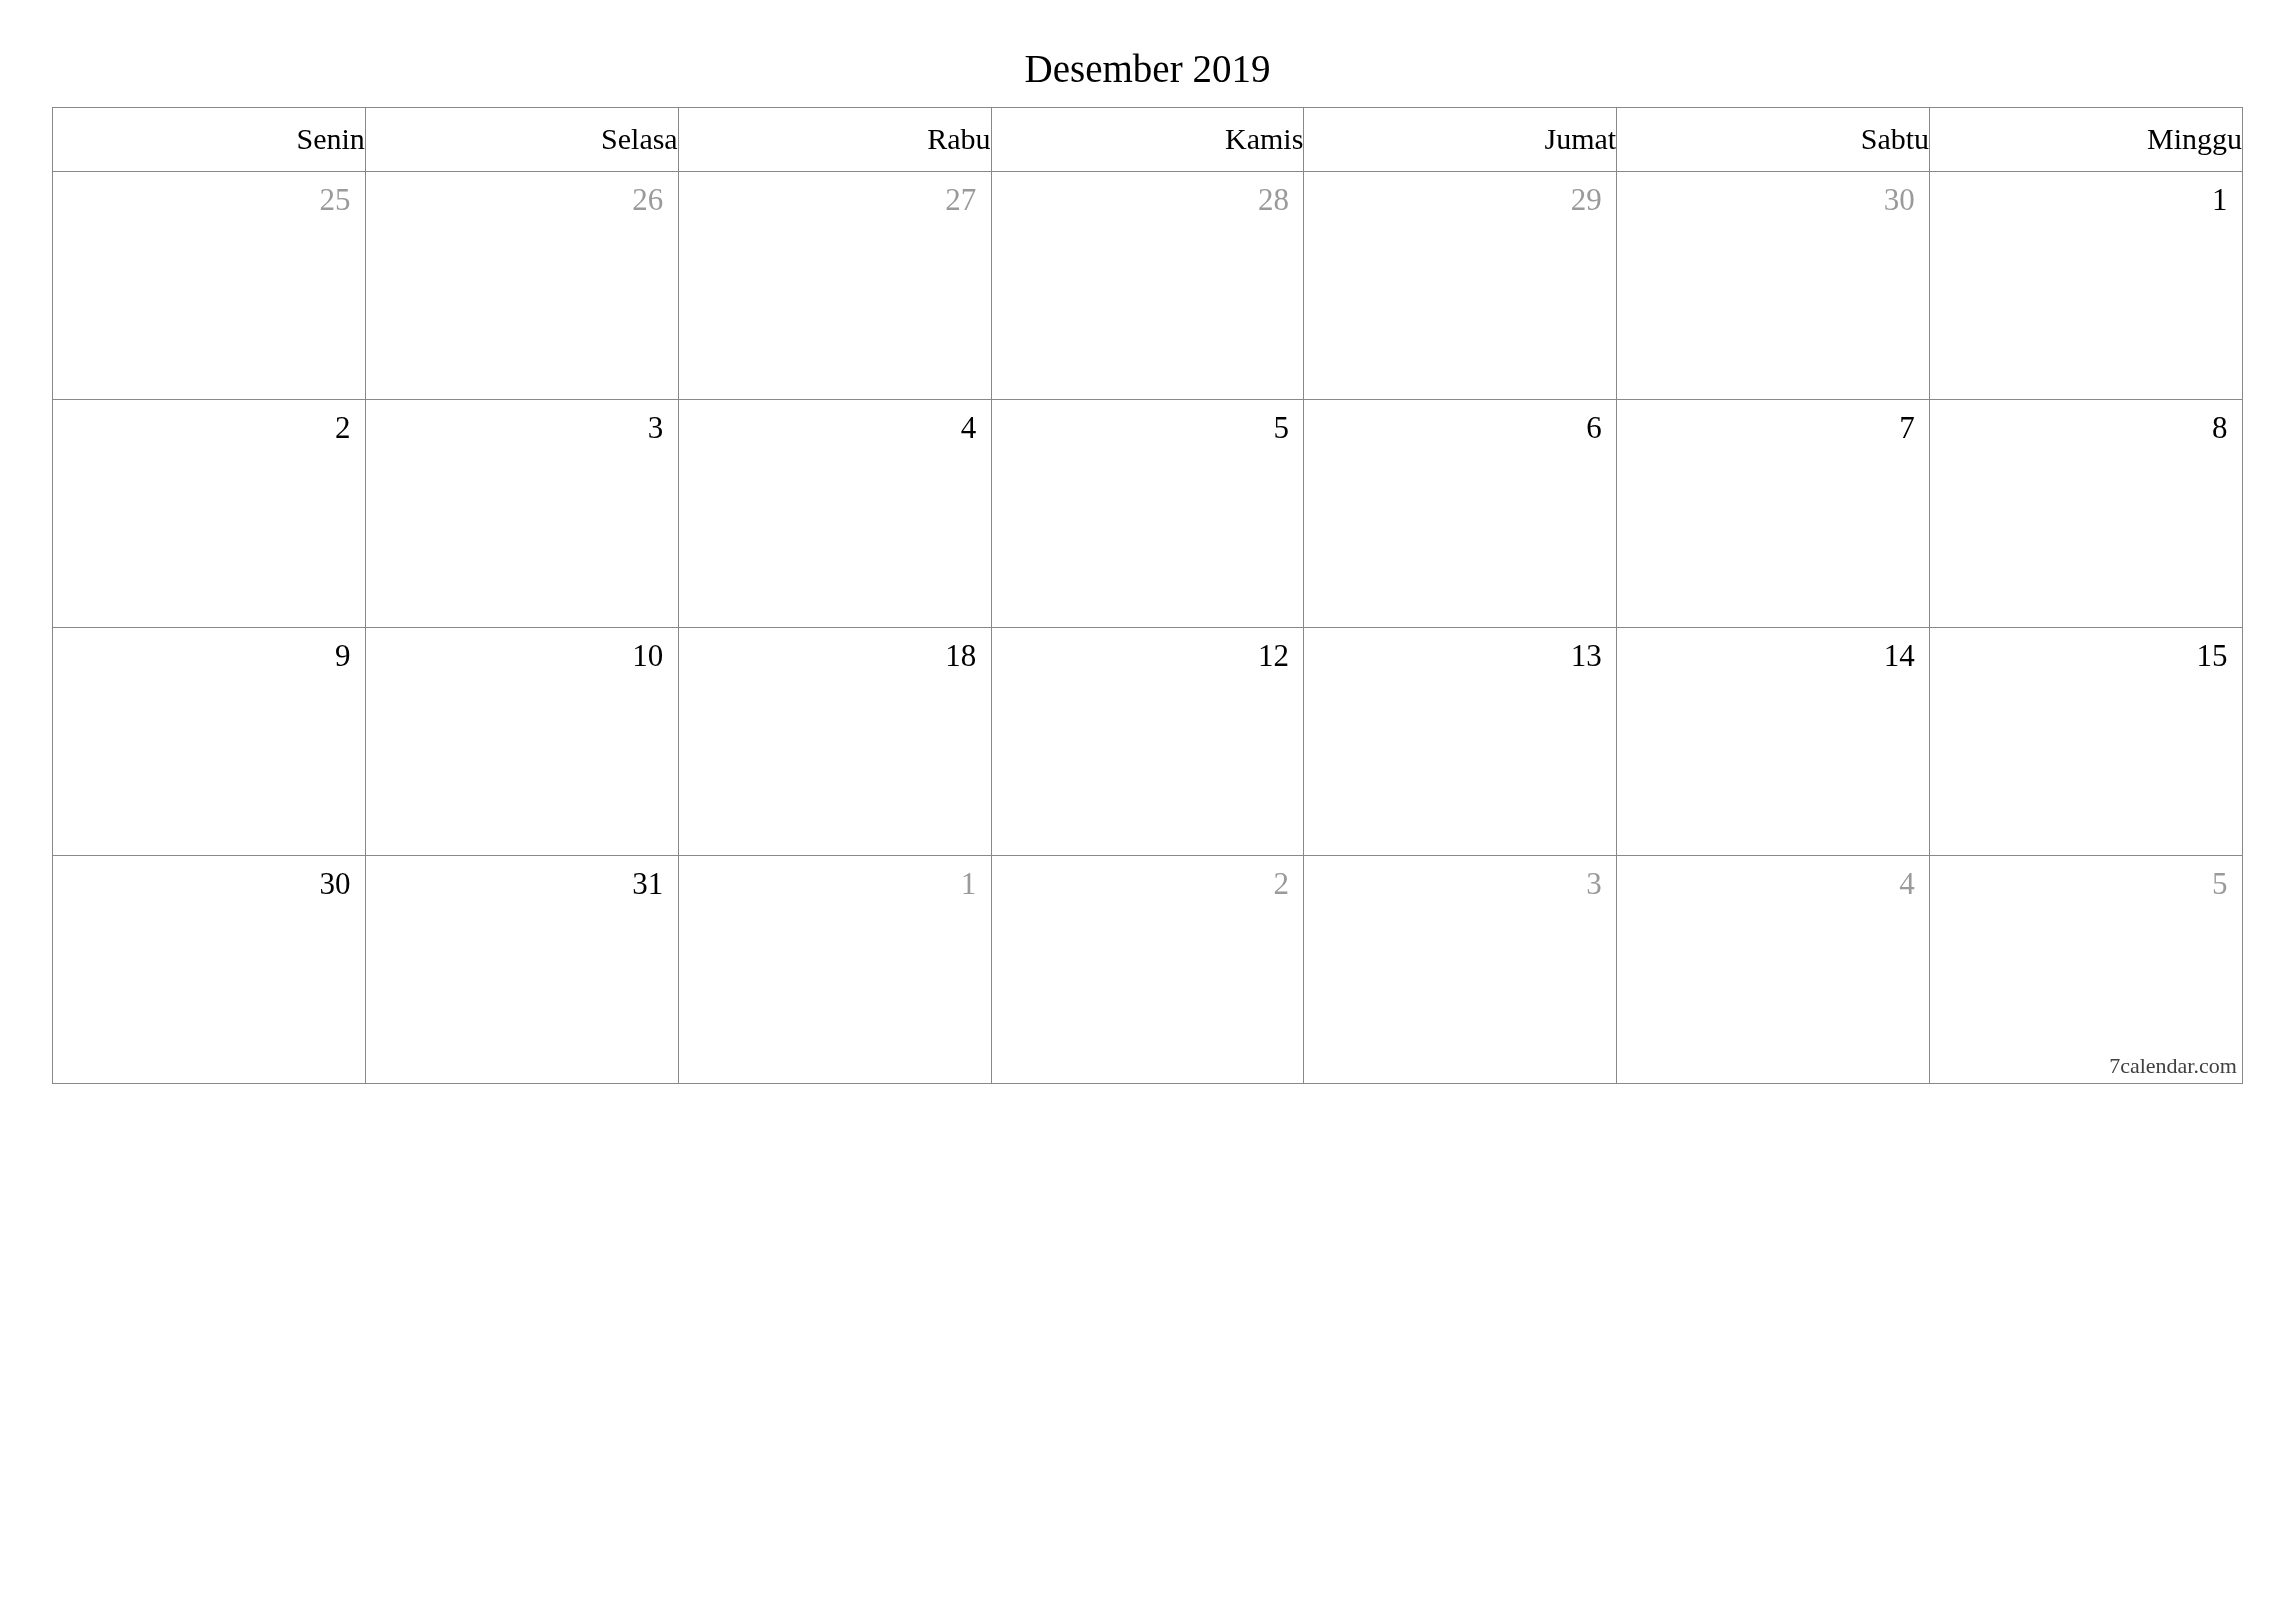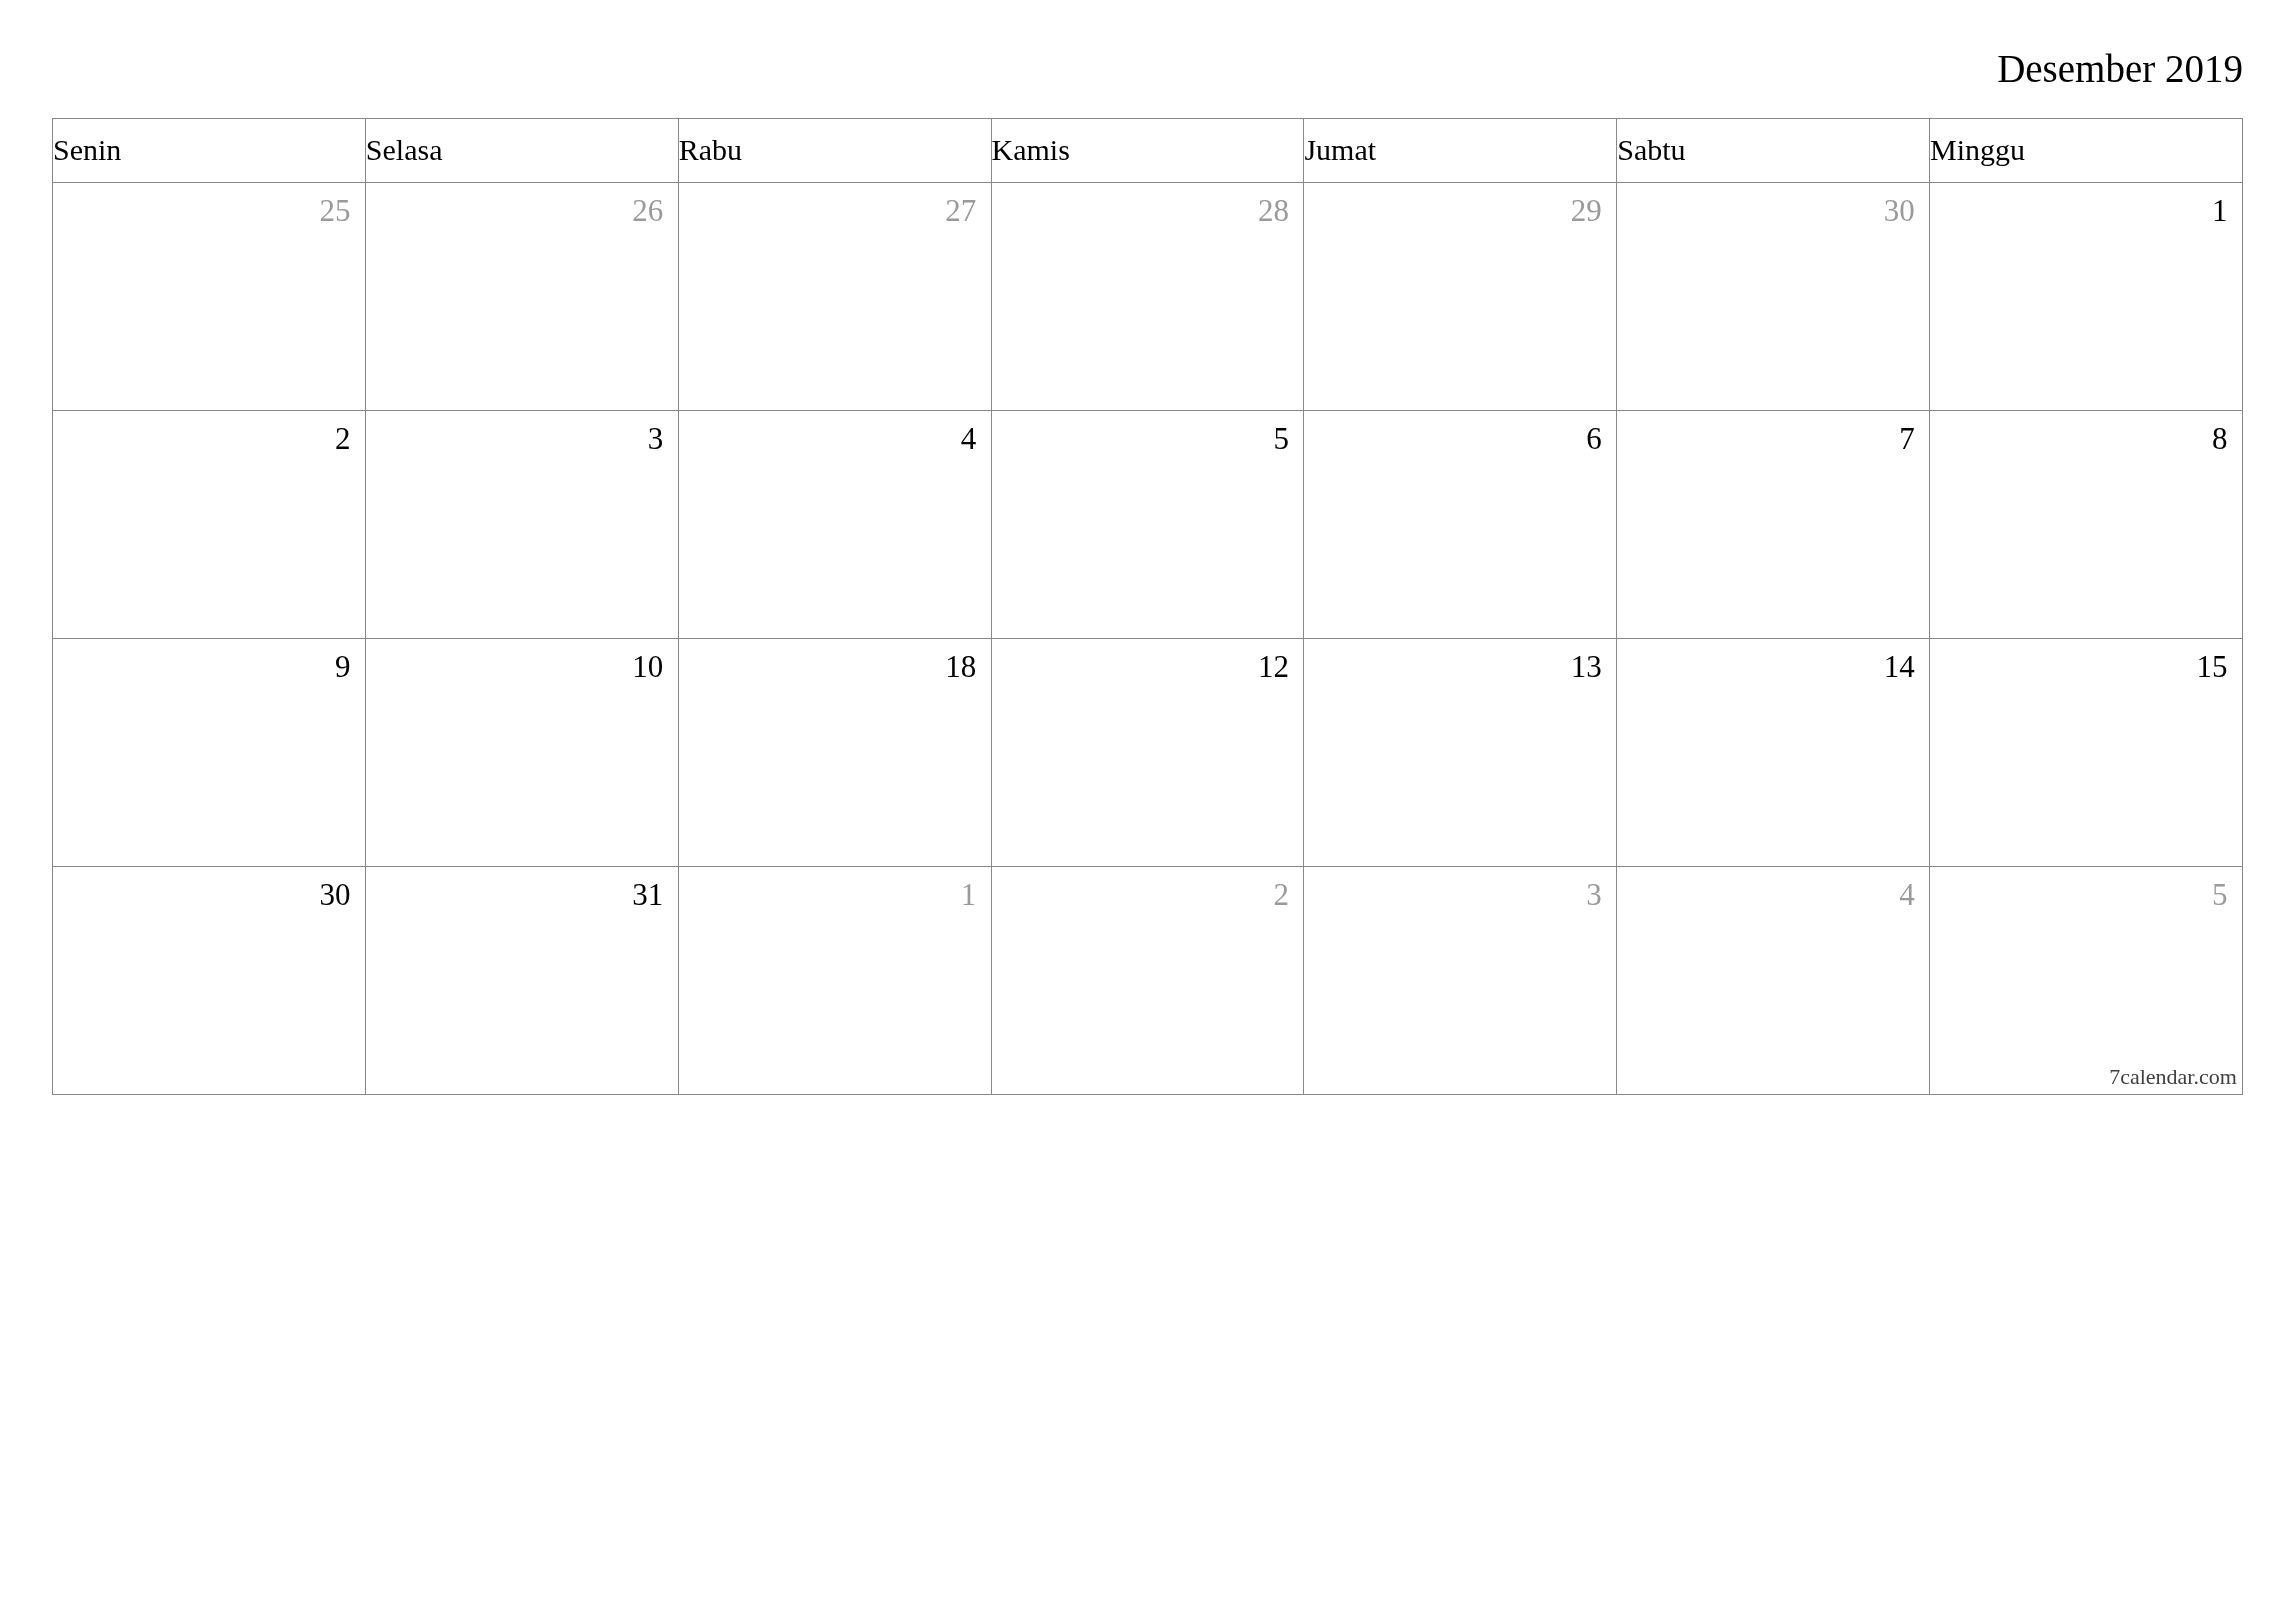--- a/index.html
+++ b/index.html
@@ -8,37 +8,37 @@
     padding: 0;
   }
   body {
     font-family: Georgia, 'Times New Roman', serif;
     background: #ffffff;
     width: 2295px;
     height: 1623px;
     padding: 46px 52px 26px 52px;
   }
   .calendar-title {
-    text-align: right;
+    text-align: center;
     font-size: 39px;
     font-weight: 400;
     color: #000000;
-    margin-bottom: 27px;
+    margin-bottom: 16px;
   }
   .calendar-table {
     width: 100%;
     border-collapse: collapse;
     table-layout: fixed;
   }
   .calendar-table th {
     border: 1.3px solid #888888;
     font-weight: 400;
     font-size: 30px;
     color: #000000;
-    text-align: left;
+    text-align: right;
     padding: 14.4px 0;
     height: 62px;
   }
   .calendar-table td {
     border: 1.3px solid #888888;
     vertical-align: top;
     text-align: right;
     font-size: 31px;
     padding: 10.5px 14.4px;
     height: 228px;

